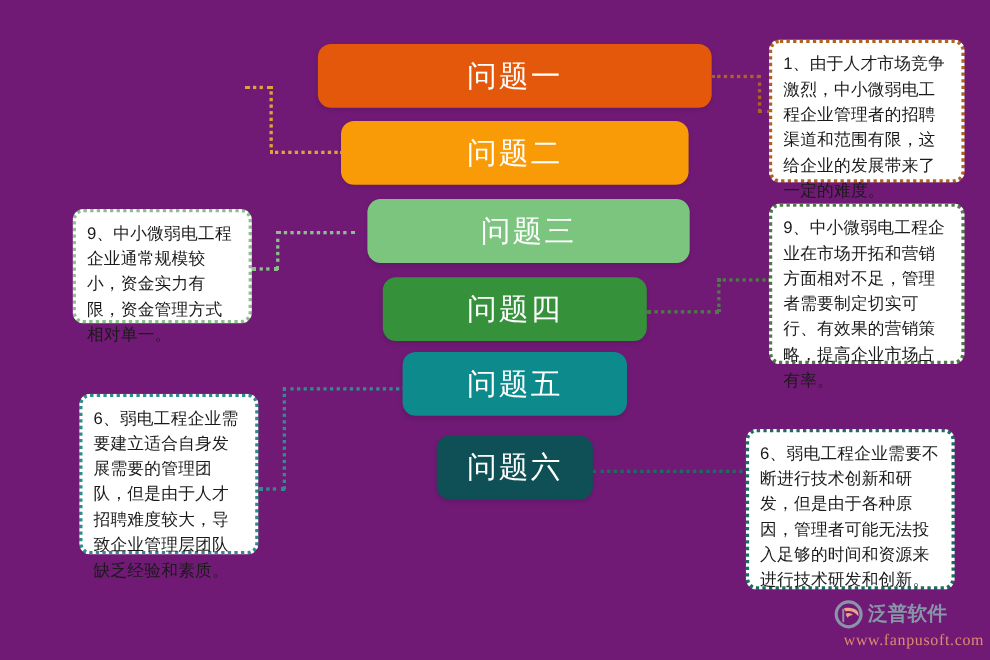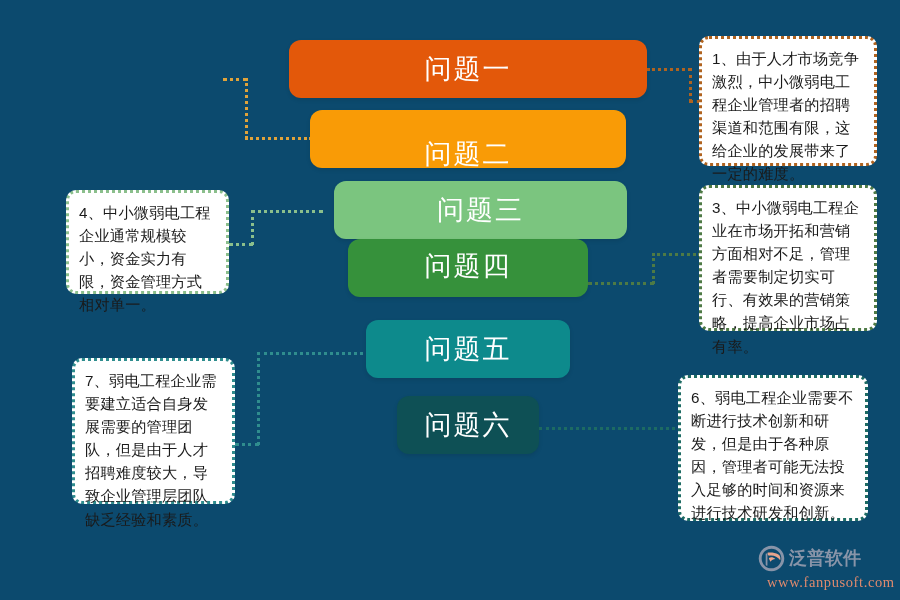--- a/index.html
+++ b/index.html
@@ -10,21 +10,21 @@
     width: 900px;
     height: 600px;
     background: #ffffff;
     font-family: "Liberation Sans", "DejaVu Sans", sans-serif;
     overflow: hidden;
   }
   #canvas {
     position: relative;
     width: 900px;
     height: 600px;
-    background: #0c4a6e;
+    background: #701a75;
   }
 
   
   .bar {
     position: absolute;
     border-radius: 12px;
     display: flex;
     align-items: center;
     justify-content: center;
     box-sizing: border-box;
@@ -149,58 +149,58 @@
   </div>
 
   <div class="conn">
     <div class="conn-h" style="left:539px; top:427px; width:142px; border-top-color:#1d6b63;"></div>
   </div>
 
   <div class="bar" style="left:289px; top:40px; width:358px; height:58px; background:#e3580a;">
     <span class="bar-label">问题一</span>
   </div>
 
-  <div class="bar" style="left:310px; top:110px; width:316px; height:58px; background:#f99b06;align-items:flex-end;">
+  <div class="bar" style="left:310px; top:110px; width:316px; height:58px; background:#f99b06;">
     <span class="bar-label">问题二</span>
   </div>
 
   <div class="bar" style="left:334px; top:181px; width:293px; height:58px; background:#7bc57f;">
     <span class="bar-label">问题三</span>
   </div>
 
-  <div class="bar" style="left:348px; top:239px; width:240px; height:58px; background:#36913b;font-family:Liberation Mono, monospace;">
+  <div class="bar" style="left:348px; top:252px; width:240px; height:58px; background:#36913b;">
     <span class="bar-label">问题四</span>
   </div>
 
   <div class="bar" style="left:366px; top:320px; width:204px; height:58px; background:#0d8a8c;">
     <span class="bar-label">问题五</span>
   </div>
 
   <div class="bar" style="left:397px; top:396px; width:142px; height:58px; background:#0e5055;">
     <span class="bar-label">问题六</span>
   </div>
 
 
   <div class="note" style="left:699px; top:36px; width:178px; height:130px; border-color:#b0631f;">
     <span class="note-text">1、由于人才市场竞争激烈，中小微弱电工程企业管理者的招聘渠道和范围有限，这给企业的发展带来了一定的难度。</span>
   </div>
 
   <div class="note" style="left:66px; top:190px; width:163px; height:104px; border-color:#8bbf8c;">
-    <span class="note-text">4、中小微弱电工程企业通常规模较小，资金实力有限，资金管理方式相对单一。</span>
+    <span class="note-text">9、中小微弱电工程企业通常规模较小，资金实力有限，资金管理方式相对单一。</span>
   </div>
 
   <div class="note" style="left:699px; top:185px; width:178px; height:146px; border-color:#4e7a45;">
-    <span class="note-text">3、中小微弱电工程企业在市场开拓和营销方面相对不足，管理者需要制定切实可行、有效果的营销策略，提高企业市场占有率。</span>
+    <span class="note-text">9、中小微弱电工程企业在市场开拓和营销方面相对不足，管理者需要制定切实可行、有效果的营销策略，提高企业市场占有率。</span>
   </div>
 
   <div class="note" style="left:72px; top:358px; width:163px; height:146px; border-color:#2f8d8e;">
-    <span class="note-text">7、弱电工程企业需要建立适合自身发展需要的管理团队，但是由于人才招聘难度较大，导致企业管理层团队缺乏经验和素质。</span>
-  </div>
-
-  <div class="note" style="left:678px; top:375px; width:190px; height:146px; border-color:#1d6b63;">
+    <span class="note-text">6、弱电工程企业需要建立适合自身发展需要的管理团队，但是由于人才招聘难度较大，导致企业管理层团队缺乏经验和素质。</span>
+  </div>
+
+  <div class="note" style="left:678px; top:390px; width:190px; height:146px; border-color:#1d6b63;">
     <span class="note-text">6、弱电工程企业需要不断进行技术创新和研发，但是由于各种原因，管理者可能无法投入足够的时间和资源来进行技术研发和创新。</span>
   </div>
 
   <div id="logo">
     <div class="logo-row">
       <svg class="logo-mark" viewBox="0 0 100 100">
         <path d="M50 6 C26 6 6 26 6 50 C6 74 26 94 50 94 C74 94 94 74 94 50 C94 26 74 6 50 6 Z M50 16 C68.8 16 84 31.2 84 50 C84 68.8 68.8 84 50 84 C31.2 84 16 68.8 16 50 C16 31.2 31.2 16 50 16 Z" fill="#8894a8"></path>
         <path d="M36 30 C36 30 58 26 74 36 C80 40 82 48 80 56 C72 44 56 38 44 40 C38 41 36 35 36 30 Z" fill="#e8a48c"></path>
         <path d="M41 48 C48 44 58 46 63 52 C57 52 50 55 47 61 C44 56 41 52 41 48 Z" fill="#e8a48c"></path>
         <path d="M30 34 L30 70 C30 74 33 76 36 74 L36 36 C36 33 33 31 30 34 Z" fill="#8894a8"></path>

